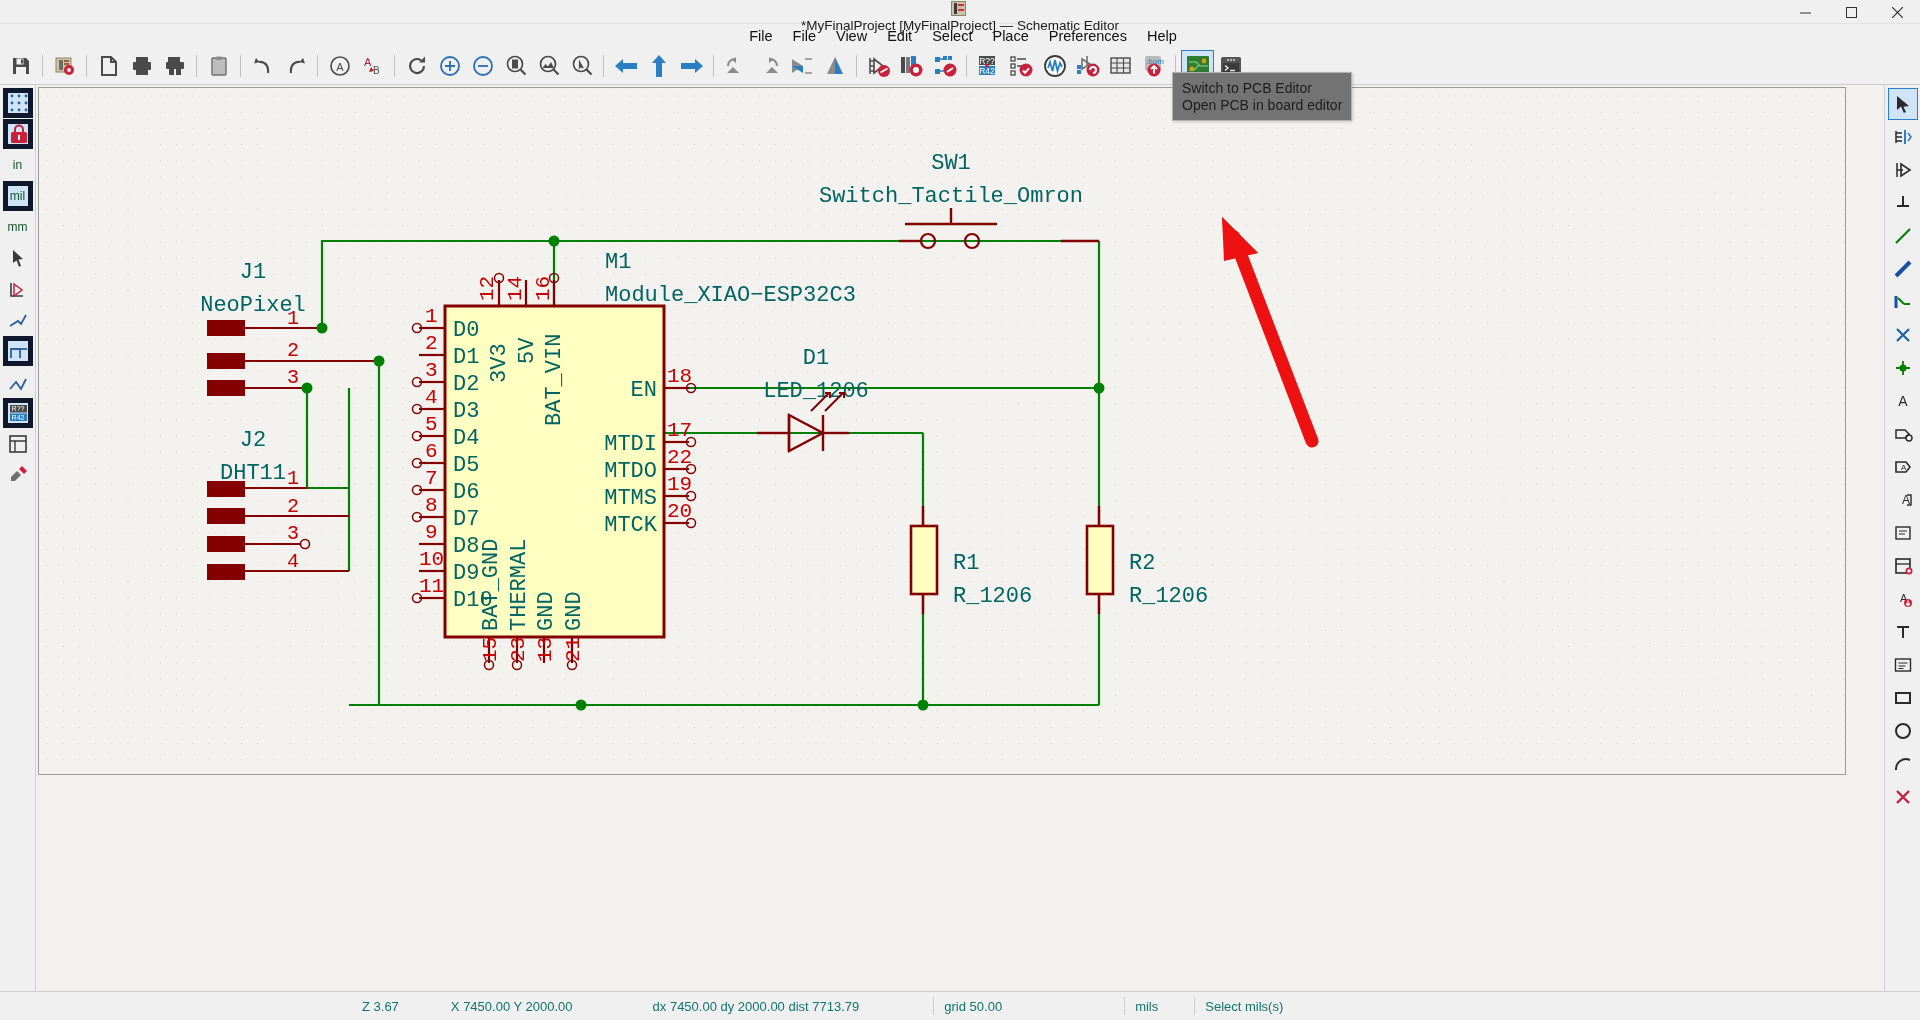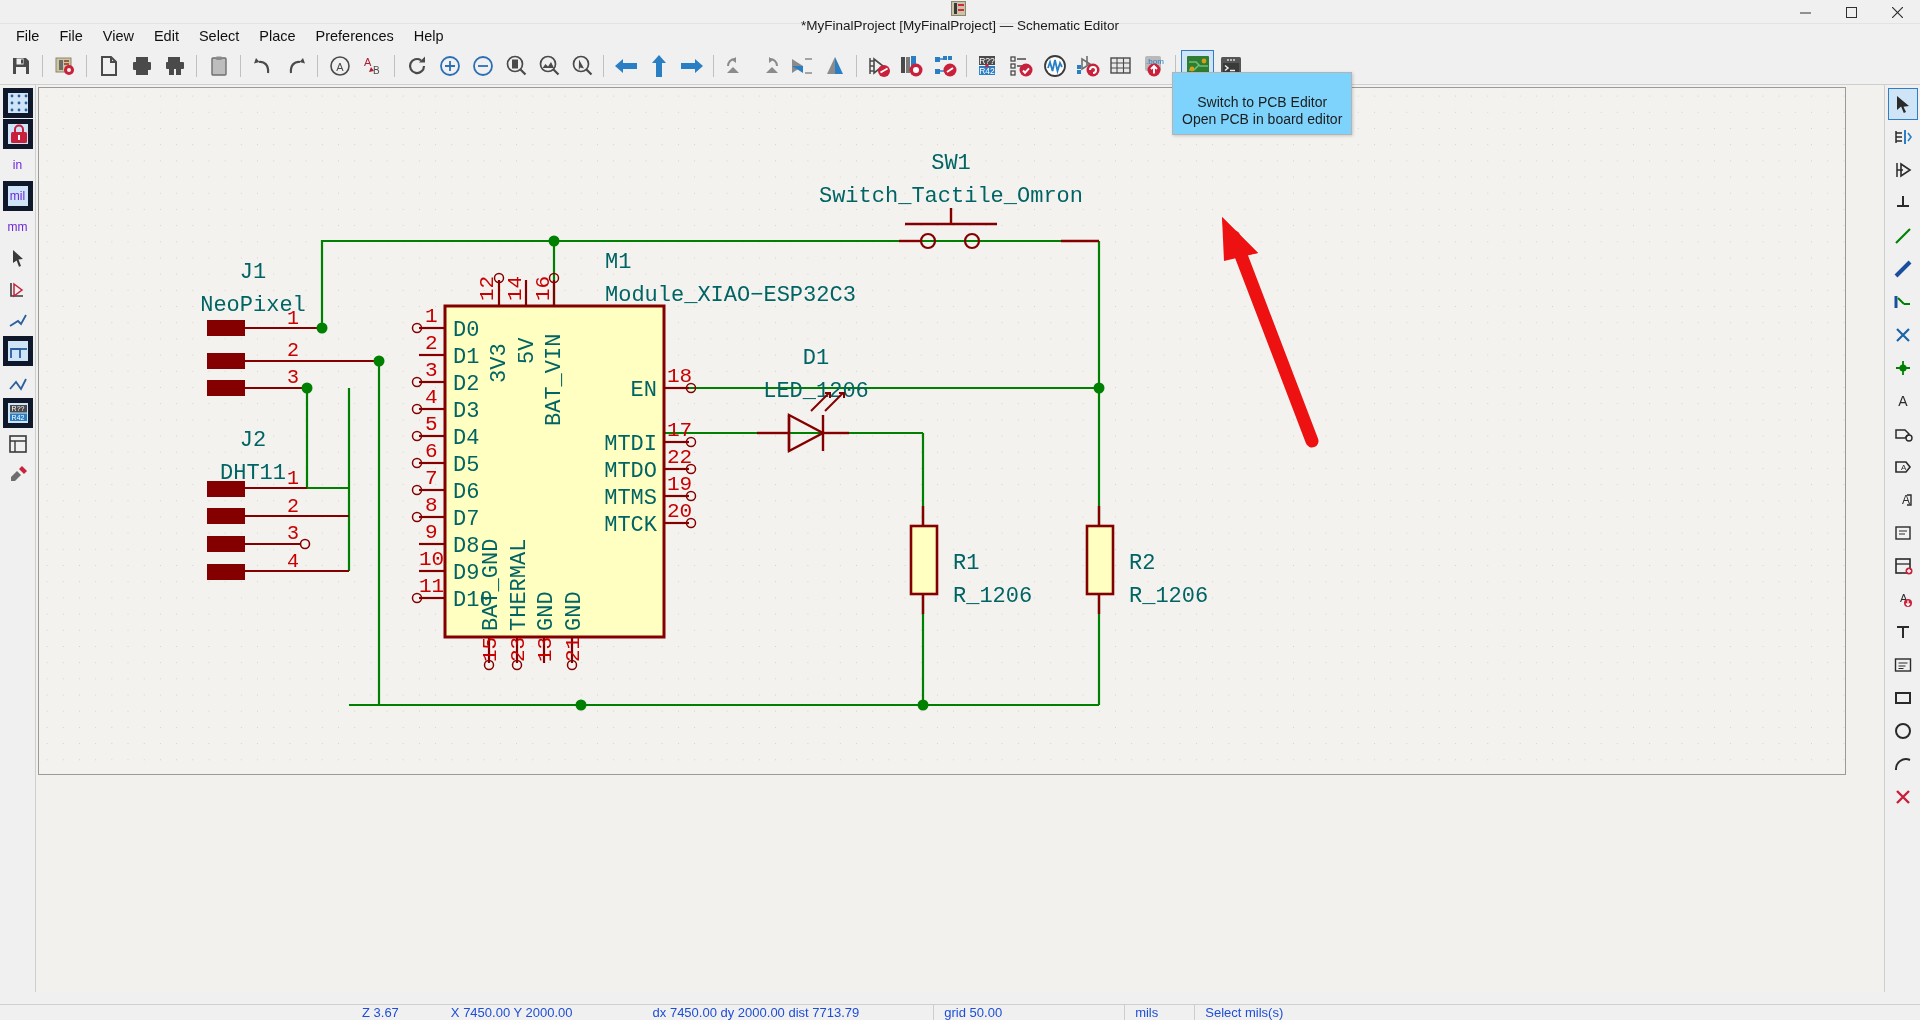--- a/index.html
+++ b/index.html
@@ -21,41 +21,41 @@
   .title-icon .k1 { position:absolute; left:1px; top:1px; width:15px; height:15px; background:#c9c3a8; border:1px solid #8a8470; }
   .title-icon .k2 { position:absolute; left:4px; top:3px; width:3px; height:11px; background:#3a3a3a; }
   .title-icon .k3 { position:absolute; left:8px; top:4px; width:6px; height:2px; background:#d12b3b; }
   .title-icon .k4 { position:absolute; left:8px; top:9px; width:6px; height:2px; background:#d12b3b; }
   .title-text { font-size: 13.5px; color: #1a1a1a; }
   .win-btns { position: absolute; right: 0; top: 0; height: 24px; display: flex; }
   .win-btn { width: 46px; height: 24px; display:flex; align-items:center; justify-content:center; font-size: 14px; color:#303030; }
   .win-btn svg { display:block; }
 
   
-  .menubar { height: 24px; background: #f0f0f0; display: flex; align-items: center; padding-left: 6px; }
+  .menubar { height: 24px; background: #f0f0f0; display: flex; align-items: center; padding-left: 6px; justify-content: center; }
   .menu-item { font-size: 14.5px; color: #101010; padding: 2px 10px; cursor: default; }
 
   
   .toolbar {
     height: 37px; background: #f0f0f0; display: flex; align-items: center;
     padding-left: 4px; border-bottom: 1px solid #cfcfcf;
   }
   .tb-btn { width: 33px; height: 33px; display: flex; align-items: center; justify-content: center; position: relative; }
   .tb-btn.active { background: #cfe4f7; border: 1px solid #2f7dc4; }
   .tb-sep { width: 1px; height: 22px; background: #c0c0c0; margin: 0 5px; flex: none; }
 
   
   .left-tb {
     position: absolute; left: 0; top: 85px; width: 36px; bottom: 28px;
     background: #f0f0f0; border-right: 1px solid #cfcfcf;
     display: flex; flex-direction: column; align-items: center; padding-top: 3px;
   }
   .lt-btn { width: 30px; height: 30px; margin-bottom: 1px; display:flex; align-items:center; justify-content:center; position:relative; }
   .lt-btn.on { background: #cfe4f7; border: 5px solid #0f172a; }
-  .lt-lbl { font-size: 12px; color: #6d28d9; font-family:"Liberation Sans", sans-serif; }
+  .lt-lbl { font-size: 12px; color: #14532d; font-family:"Liberation Sans", sans-serif; }
 
   
   .right-tb {
     position: absolute; right: 0; top: 85px; width: 36px; bottom: 28px;
     background: #f0f0f0; border-left: 1px solid #cfcfcf;
     display: flex; flex-direction: column; align-items: center; padding-top: 3px;
   }
   .rt-btn { width: 30px; height: 32px; margin-bottom: 1px; display:flex; align-items:center; justify-content:center; }
   .rt-btn.on { background:#cfe4f7; border:1px solid #2f7dc4; }
 
@@ -67,31 +67,31 @@
   .sheet {
     position: absolute; left: 2px; top: 2px; width: 1808px; height: 688px;
     border: 1px solid #9a9a9a; background: #f3f2ee;
     background-image: radial-gradient(circle, #d2d0c8 0.6px, transparent 0.7px);
     background-size: 16.2px 16.2px;
   }
   svg.sch { position: absolute; left: 0; top: 0; }
 
   
   .tooltip {
-    position: absolute; left: 1172px; top: 72px; background: #7dd3fc;
-    border: 1px solid #b4b4b4; padding: 21px 9px 6px 9px;
+    position: absolute; left: 1172px; top: 72px; background: #737373;
+    border: 1px solid #b4b4b4; padding: 7px 9px 6px 9px;
     font-size: 14px; color: #1c1c1c; line-height: 17px;
-    box-shadow: 1px 1px 3px rgba(0,0,0,.18); z-index: 50; white-space: nowrap; text-align: center;
+    box-shadow: 1px 1px 3px rgba(0,0,0,.18); z-index: 50; white-space: nowrap;
   }
 
   
   .statusbar {
-    position: absolute; left: 0; right: 0; bottom: 0; height: 16px;
+    position: absolute; left: 0; right: 0; bottom: 0; height: 29px;
     background: #f0f0f0; border-top: 1px solid #cfcfcf;
-    display: flex; align-items: center; font-size: 13px; color: #1d4ed8;
+    display: flex; align-items: center; font-size: 13px; color: #0f766e;
   }
   .sb-cell { padding: 0 10px; height: 28px; display: flex; align-items: center; }
   .sb-sep { width: 1px; height: 18px; background: #cdcdcd; }
 
   .red-arrow { position: absolute; left: 1178px; top: 128px; z-index: 40; pointer-events:none; }
 </style>
 </head>
 <body>
 
 <div id="app">

